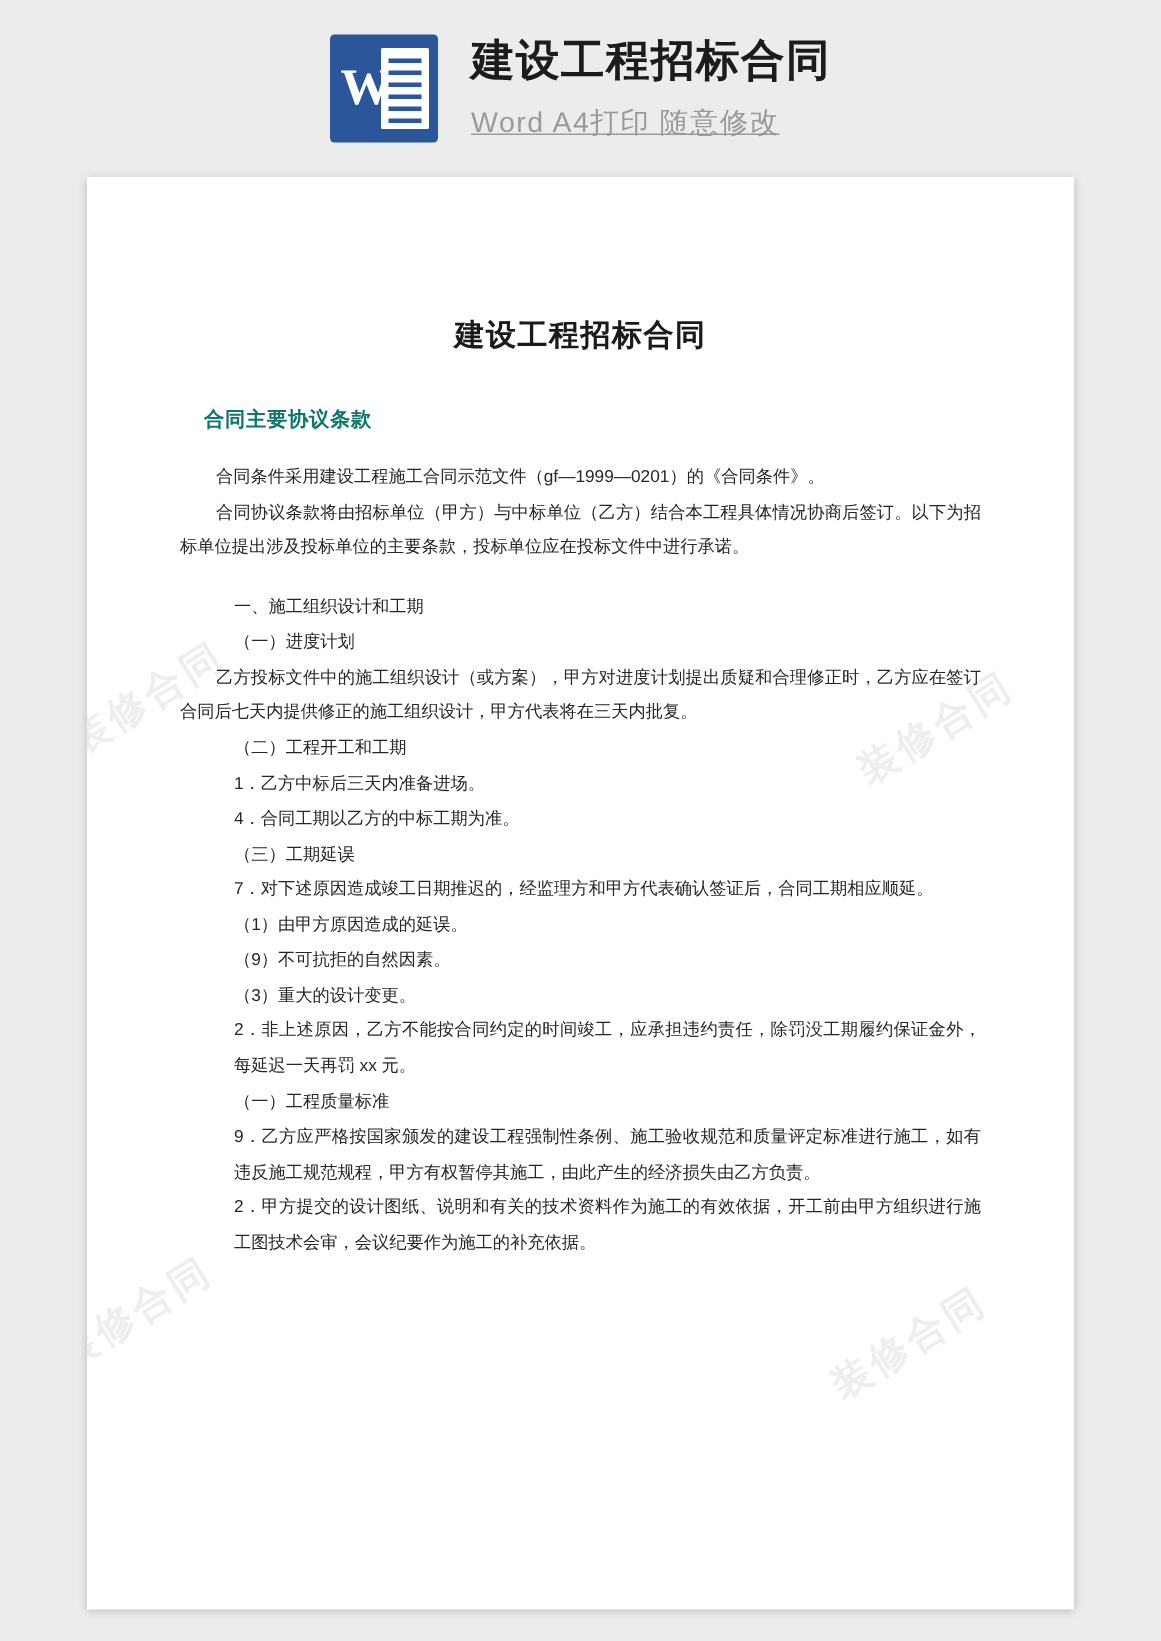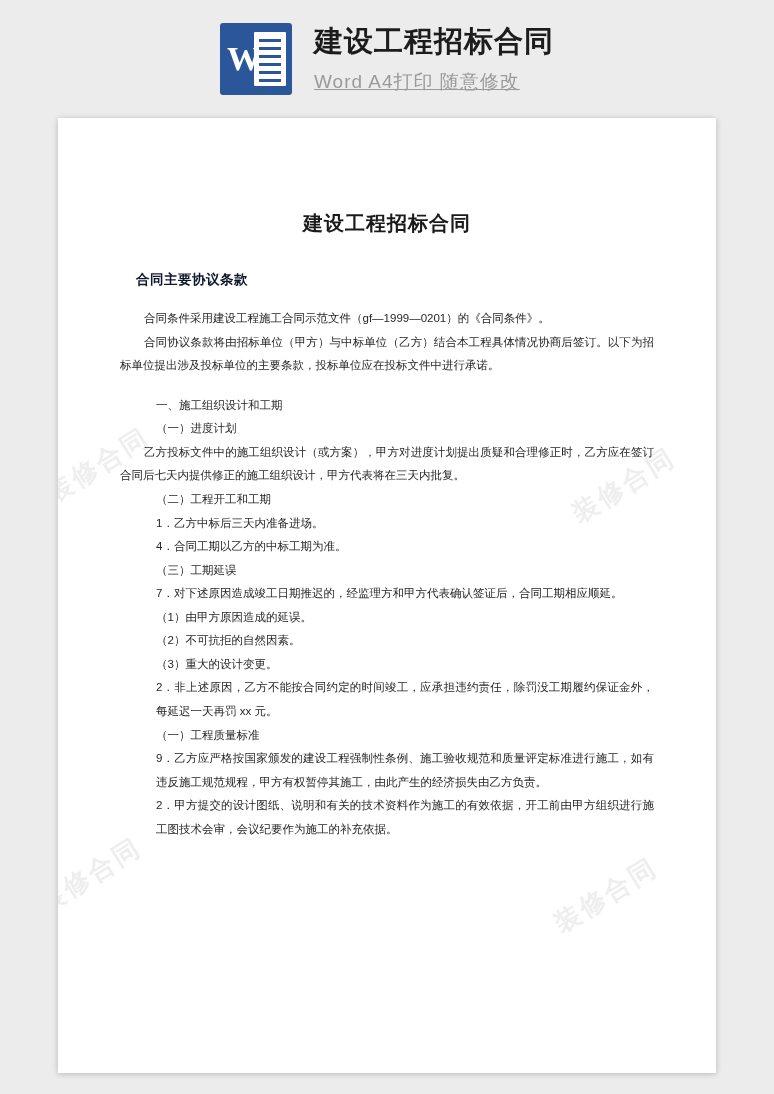--- a/index.html
+++ b/index.html
@@ -102,21 +102,21 @@
     font-size: 20px;
     font-weight: bold;
     color: #1a1a1a;
     font-family: "Liberation Sans", "DejaVu Sans", sans-serif;
     margin-bottom: 34px;
     letter-spacing: 1px;
   }
   .doc-sec-head {
     font-size: 13.5px;
     font-weight: bold;
-    color: #0f172a;
+    color: #0f766e;
     margin: 0 0 18px 16px;
     letter-spacing: 0.5px;
   }
   .p {
     font-size: 11.5px;
     color: #262626;
     line-height: 2.05;
     text-align: justify;
     margin: 0;
     font-family: "Liberation Sans", "DejaVu Sans", sans-serif;
@@ -185,21 +185,21 @@
 
       <p class="p indent-l">一、施工组织设计和工期</p>
       <p class="p indent-l">（一）进度计划</p>
       <p class="p indent">乙方投标文件中的施工组织设计（或方案），甲方对进度计划提出质疑和合理修正时，乙方应在签订合同后七天内提供修正的施工组织设计，甲方代表将在三天内批复。</p>
       <p class="p indent-l">（二）工程开工和工期</p>
       <p class="p indent-l">1．乙方中标后三天内准备进场。</p>
       <p class="p indent-l">4．合同工期以乙方的中标工期为准。</p>
       <p class="p indent-l">（三）工期延误</p>
       <p class="p indent-l">7．对下述原因造成竣工日期推迟的，经监理方和甲方代表确认签证后，合同工期相应顺延。</p>
       <p class="p indent-l">（1）由甲方原因造成的延误。</p>
-      <p class="p indent-l">（2）不可抗拒的自然因素。</p>
+      <p class="p indent-l">（9）不可抗拒的自然因素。</p>
       <p class="p indent-l">（3）重大的设计变更。</p>
       <p class="p indent-l">2．非上述原因，乙方不能按合同约定的时间竣工，应承担违约责任，除罚没工期履约保证金外，每延迟一天再罚 xx 元。</p>
       <p class="p indent-l">（一）工程质量标准</p>
       <p class="p indent-l">9．乙方应严格按国家颁发的建设工程强制性条例、施工验收规范和质量评定标准进行施工，如有违反施工规范规程，甲方有权暂停其施工，由此产生的经济损失由乙方负责。</p>
       <p class="p indent-l">2．甲方提交的设计图纸、说明和有关的技术资料作为施工的有效依据，开工前由甲方组织进行施工图技术会审，会议纪要作为施工的补充依据。</p>
 
     </div>
   </div>
 </div>
 

